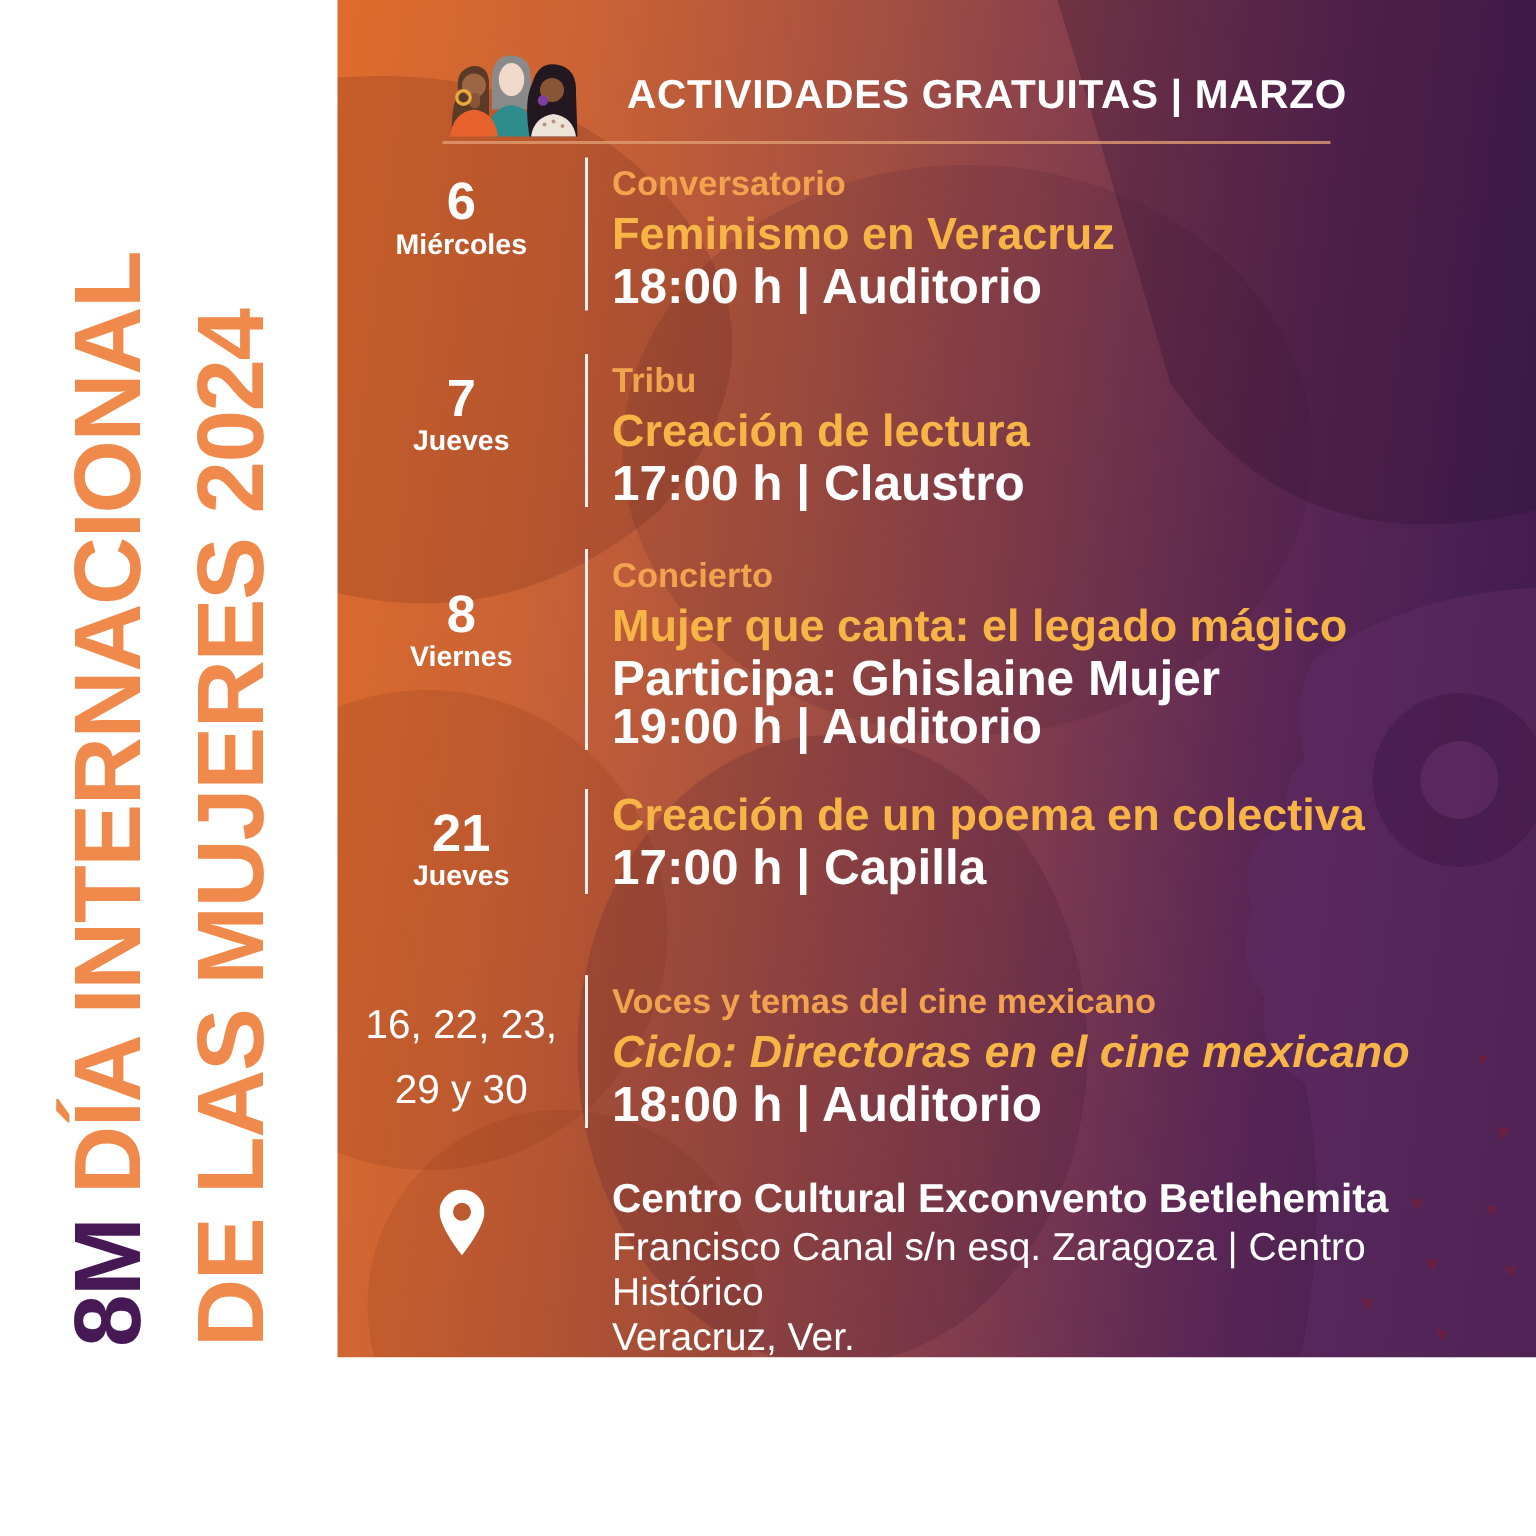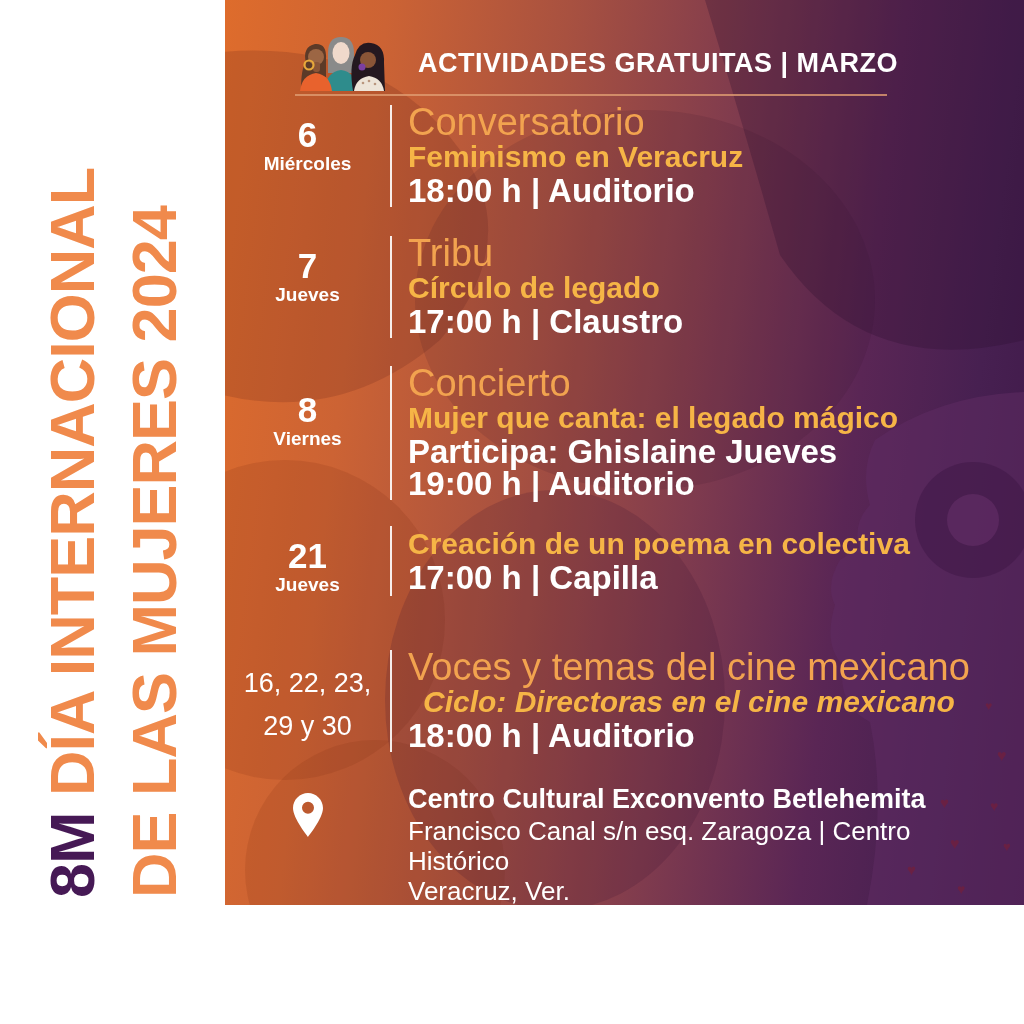--- a/index.html
+++ b/index.html
@@ -36,21 +36,21 @@
   .hdr-line { position:absolute; left:70px; top:94px; width:592px; height:2px; background:rgba(224,156,114,.8); }
 
   
   .event { position:absolute; left:0; width:780px; display:flex; align-items:stretch; }
   .edate { width:165px; flex-shrink:0; text-align:center; color:#fff; padding-top:12px; }
   .edate .num { font-size:35px; line-height:36px; font-weight:800; }
   .edate .day { font-size:19px; line-height:22px; font-weight:700; }
   .edate.multi { font-size:27px; line-height:43px; font-weight:400; white-space:pre-line; padding-top:12px; }
   .esep { width:2px; background:rgba(255,255,255,.9); flex-shrink:0; }
   .ebody { padding-left:16px; padding-top:0; }
-  .cat   { font-size:38px; line-height:34px; font-weight:400; color:#F2A34F; }
+  .cat   { font-size:23px; line-height:34px; font-weight:700; color:#F2A34F; }
   .etitle{ font-size:30px; line-height:36px; font-weight:700; color:#F6B546; }
   .etitle.italic { font-style:italic;text-align:center; }
   .edetail{ font-size:33px; line-height:32px; font-weight:700; color:#ffffff; }
 
   
   .loc { position:absolute; left:0; top:783px; width:780px; display:flex; }
   .loc-pin { width:165px; flex-shrink:0; display:flex; justify-content:center; padding-top:10px; }
   .loc-body { padding-left:18px; }
   .loc-name { font-size:27px; line-height:33px; font-weight:700; color:#fff; }
   .loc-addr, .loc-city { font-size:26px; line-height:30px; font-weight:400; color:#fff; }
@@ -128,35 +128,35 @@
     </div>
 
     <div class="event" style="top:236px;">
       <div class="edate">
         <div class="num">7</div>
         <div class="day">Jueves</div>
       </div>
       <div class="esep"></div>
       <div class="ebody">
         <div class="cat">Tribu</div>
-        <div class="etitle">Círculo de legado</div>
+        <div class="etitle">Creación de lectura</div>
         <div class="edetail">17:00 h | Claustro</div>
       </div>
     </div>
 
     <div class="event" style="top:366px;">
       <div class="edate" style="padding-top:26px;">
         <div class="num">8</div>
         <div class="day">Viernes</div>
       </div>
       <div class="esep"></div>
       <div class="ebody">
         <div class="cat">Concierto</div>
         <div class="etitle">Mujer que canta: el legado mágico</div>
-        <div class="edetail">Participa: Ghislaine Jueves</div>
+        <div class="edetail">Participa: Ghislaine Mujer</div>
         <div class="edetail">19:00 h | Auditorio</div>
       </div>
     </div>
 
     <div class="event" style="top:526px;">
       <div class="edate">
         <div class="num">21</div>
         <div class="day">Jueves</div>
       </div>
       <div class="esep"></div>

